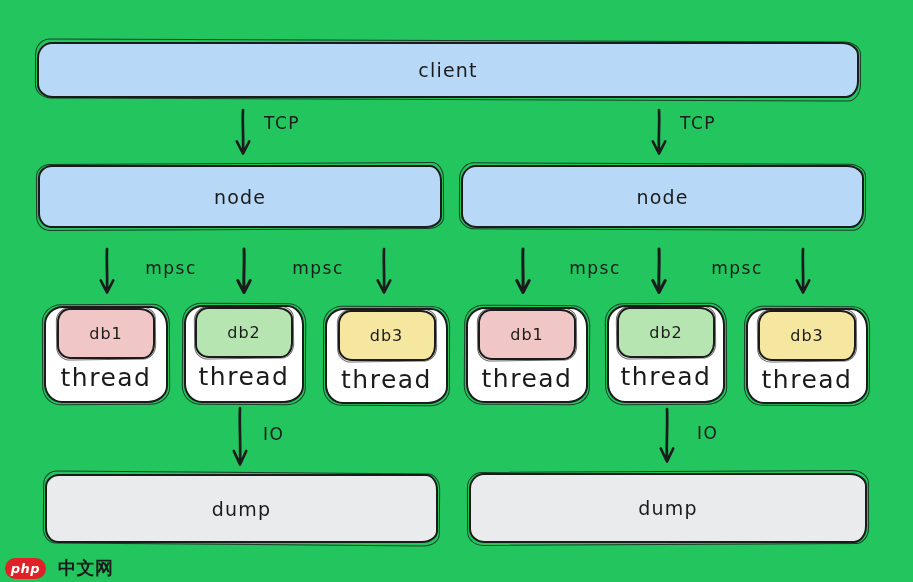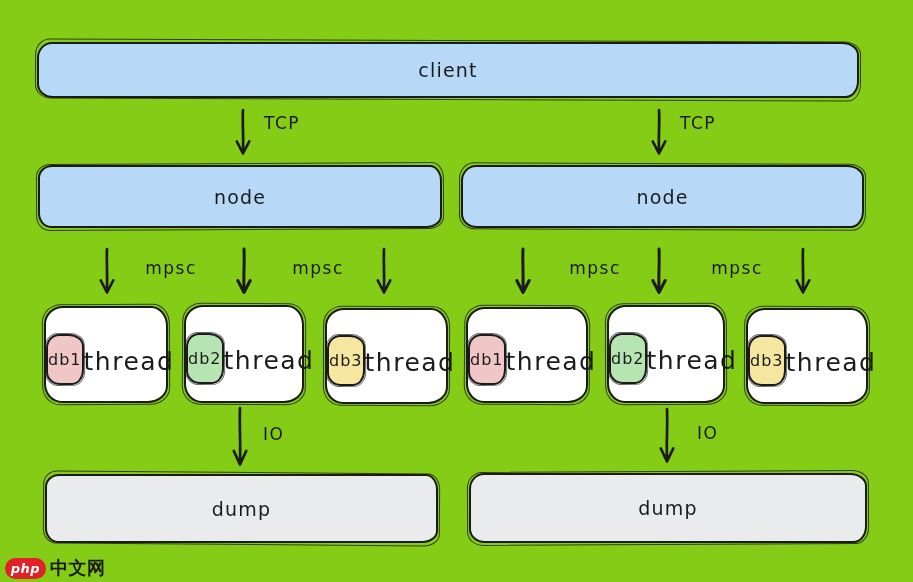--- a/index.html
+++ b/index.html
@@ -8,21 +8,21 @@
   body {
     font-family: "DejaVu Sans", "Liberation Sans", sans-serif;
     color: var(--stroke);
     background: #fff;
   }
   .canvas {
     position: relative;
     width: 913px;
     height: 582px;
     overflow: hidden;
-    background: #84cc16;
+    background: #22c55e;
   }
   
   .sketch {
     position: absolute;
     border: 2.4px solid var(--stroke);
     background: #fff;
     display: flex;
     align-items: center;
     justify-content: center;
   }
@@ -40,23 +40,22 @@
   .r1 { border-radius: 15px 17px 13px 16px / 16px 13px 17px 14px; }
   .r2 { border-radius: 14px 12px 16px 13px / 13px 16px 12px 15px; }
   .r3 { border-radius: 19px 17px 20px 18px / 18px 20px 17px 19px; }
   .box-label {
     font-size: 19px;
     letter-spacing: 1.2px;
     white-space: nowrap;
   }
   
   .thread-box {
-    flex-direction: row;
+    flex-direction: column;
     justify-content: flex-start;
-    padding-top: 9px;
   }
   .db-box {
     position: relative;
     width: 98px;
     height: 51px;
     border: 2.4px solid var(--stroke);
     border-radius: 13px 15px 12px 14px / 14px 12px 15px 13px;
     display: flex;
     align-items: center;
     justify-content: center;
@@ -88,21 +87,21 @@
     position: absolute;
     color: var(--stroke);
   }
   
   .watermark {
     position: absolute;
     left: 5px;
     top: 556px;
     display: flex;
     align-items: center;
-    gap: 4px;
+    gap: 12px;
   }
   .wm-pill {
     width: 41px;
     height: 21px;
     border-radius: 11px;
     display: flex;
     align-items: center;
     justify-content: center;
     color: #fff;
     font-size: 13px;

